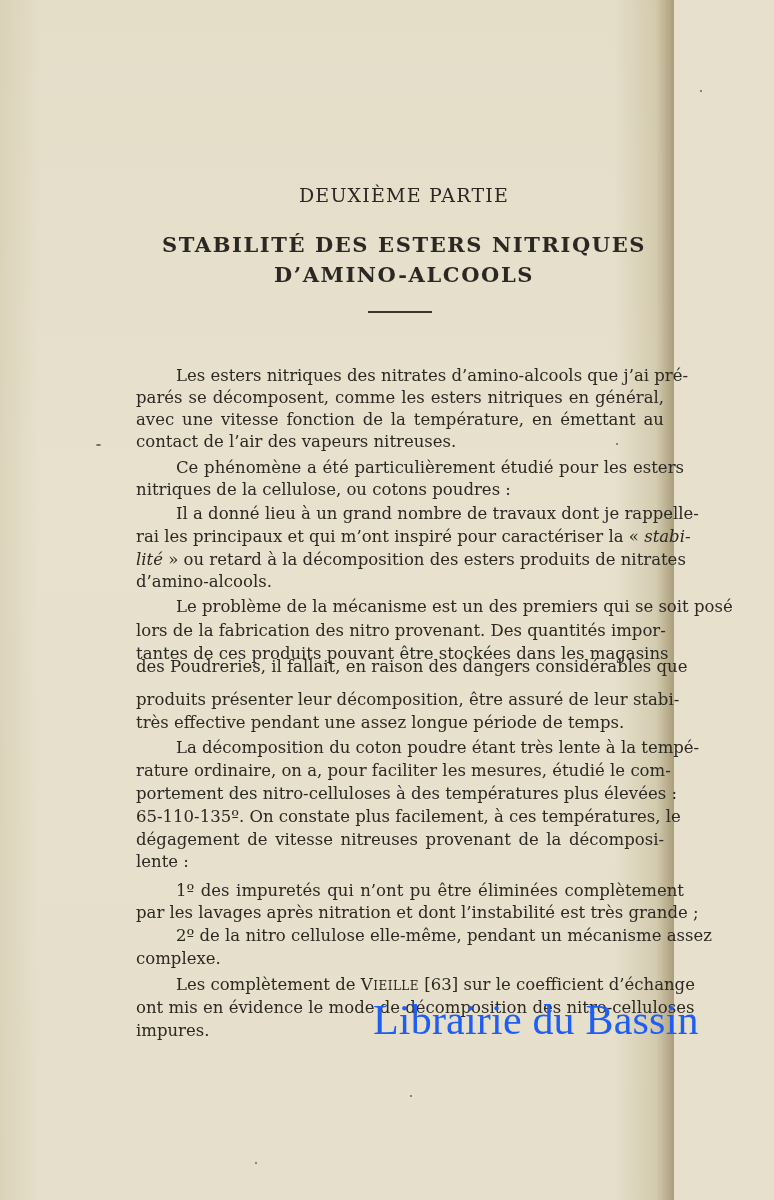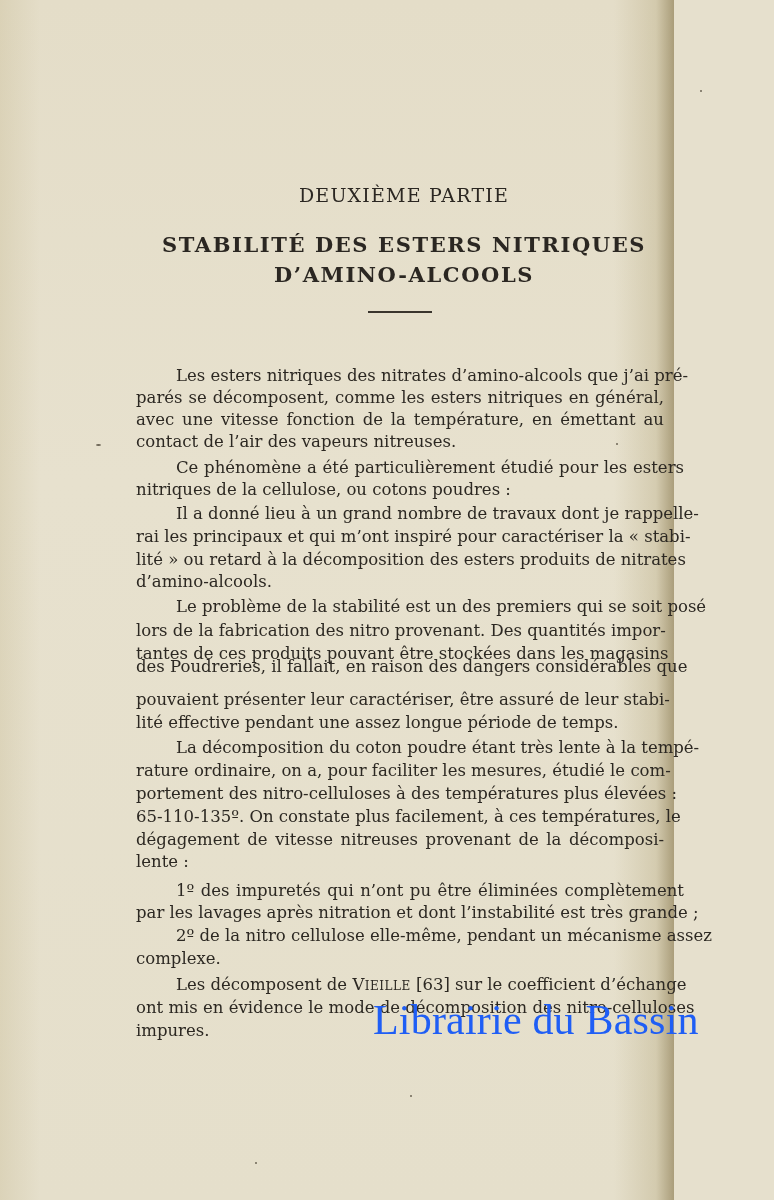--- a/index.html
+++ b/index.html
@@ -60,21 +60,21 @@
     height: 22px;
     font-size: 16.5px;
     line-height: 22px;
     text-align: justify;
     text-align-last: justify;
     white-space: nowrap;
     color: #2c2822;
   }
   .line.indent { left: 156px; width: 508px; margin-left: 20px; }
   .line.last { text-align-last: left; }
-  .line .it { }
+  .line .it { font-style: italic; }
   .line .sc { font-variant: small-caps; letter-spacing: 0.5px; }
   .watermark {
     position: absolute;
     left: 373px;
     top: 997px;
     font-family: Liberation Serif, serif;
     font-size: 42px;
     line-height: 46px;
     color: #1f5ef5;
     letter-spacing: 0.2px;
@@ -111,26 +111,26 @@
   </div>
 
   <div>
     <div class="line indent" style="top:503px">Il a donné lieu à un grand nombre de travaux dont je rappelle-</div>
     <div class="line" style="top:526px"><span>rai les principaux et qui m’ont inspiré pour caractériser la « </span><span class="it">stabi-</span></div>
     <div class="line" style="top:549px"><span class="it">lité</span><span> » ou retard à la décomposition des esters produits de nitrates</span></div>
     <div class="line last" style="top:571px">d’amino-alcools.</div>
   </div>
 
   <div>
-    <div class="line indent" style="top:596px">Le problème de la stabilité est un des premiers qui se soit posé</div>
+    <div class="line indent" style="top:596px">Le problème de la mécanisme est un des premiers qui se soit posé</div>
     <div class="line" style="top:620px">lors de la fabrication des nitro provenant. Des quantités impor-</div>
     <div class="line" style="top:643px">tantes de ces produits pouvant être stockées dans les magasins</div>
     <div class="line" style="top:656px">des Poudreries, il fallait, en raison des dangers considérables que</div>
-    <div class="line" style="top:689px">pouvaient présenter leur caractériser, être assuré de leur stabi-</div>
-    <div class="line last" style="top:712px">lité effective pendant une assez longue période de temps.</div>
+    <div class="line" style="top:689px">produits présenter leur décomposition, être assuré de leur stabi-</div>
+    <div class="line last" style="top:712px">très effective pendant une assez longue période de temps.</div>
   </div>
 
   <div>
     <div class="line indent" style="top:737px">La décomposition du coton poudre étant très lente à la tempé-</div>
     <div class="line" style="top:760px">rature ordinaire, on a, pour faciliter les mesures, étudié le com-</div>
     <div class="line" style="top:783px">portement des nitro-celluloses à des températures plus élevées :</div>
     <div class="line" style="top:806px">65-110-135º. On constate plus facilement, à ces températures, le</div>
     <div class="line" style="top:829px">dégagement de vitesse nitreuses provenant de la décomposi-</div>
     <div class="line last" style="top:851px">lente :</div>
   </div>
@@ -139,21 +139,21 @@
     <div class="line indent" style="top:880px">1º des impuretés qui n’ont pu être éliminées complètement</div>
     <div class="line" style="top:902px">par les lavages après nitration et dont l’instabilité est très grande ;</div>
   </div>
 
   <div>
     <div class="line indent" style="top:925px">2º de la nitro cellulose elle-même, pendant un mécanisme assez</div>
     <div class="line last" style="top:948px">complexe.</div>
   </div>
 
   <div>
-    <div class="line indent" style="top:974px; width:500px"><span>Les décomposent de </span><span class="sc">Vieille</span><span> [63] sur le coefficient d’échange</span></div>
+    <div class="line indent" style="top:974px; width:500px"><span>Les complètement de </span><span class="sc">Vieille</span><span> [63] sur le coefficient d’échange</span></div>
     <div class="line" style="top:997px; width:520px">ont mis en évidence le mode de décomposition des nitro-celluloses</div>
     <div class="line last" style="top:1020px">impures.</div>
   </div>
 
   <div class="watermark">Librairie du Bassin</div>
 
   <div class="speck" style="left:96px; top:444px; width:5px; height:2px;"></div>
   <div class="speck" style="left:616px; top:443px; width:2px; height:2px;"></div>
   <div class="speck" style="left:700px; top:90px; width:2px; height:2px;"></div>
   <div class="speck" style="left:410px; top:1095px; width:2px; height:2px;"></div>

